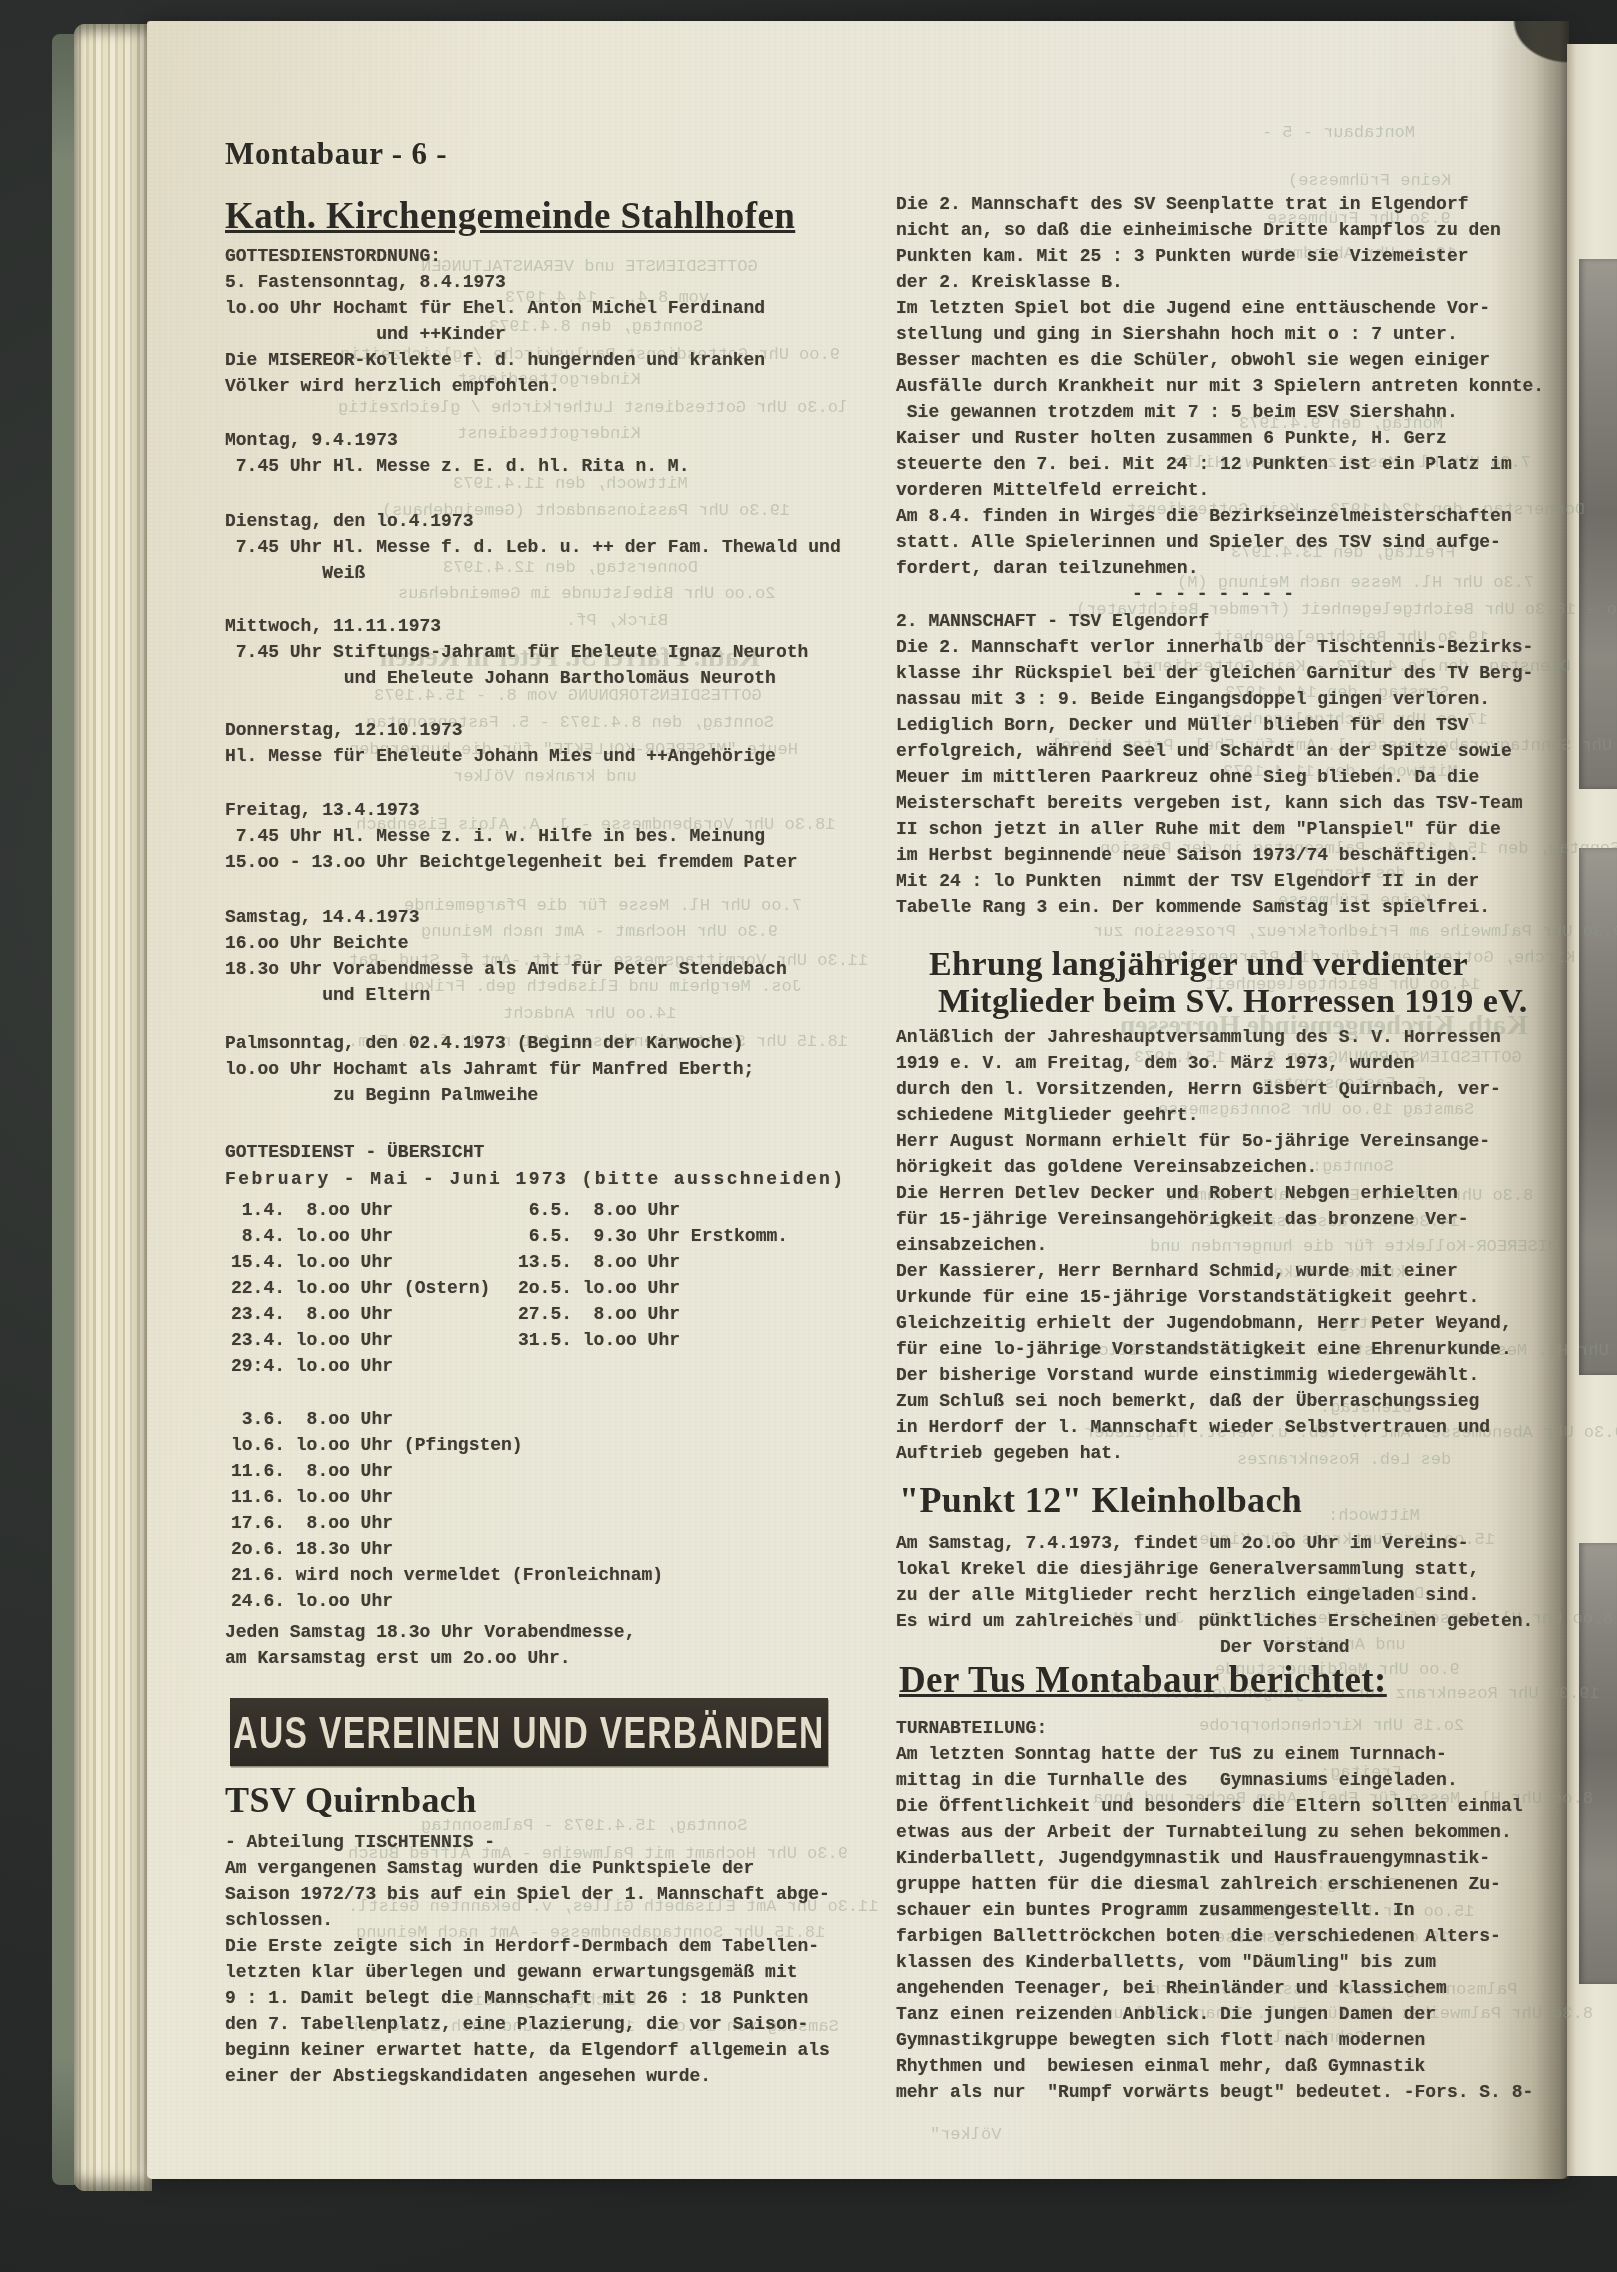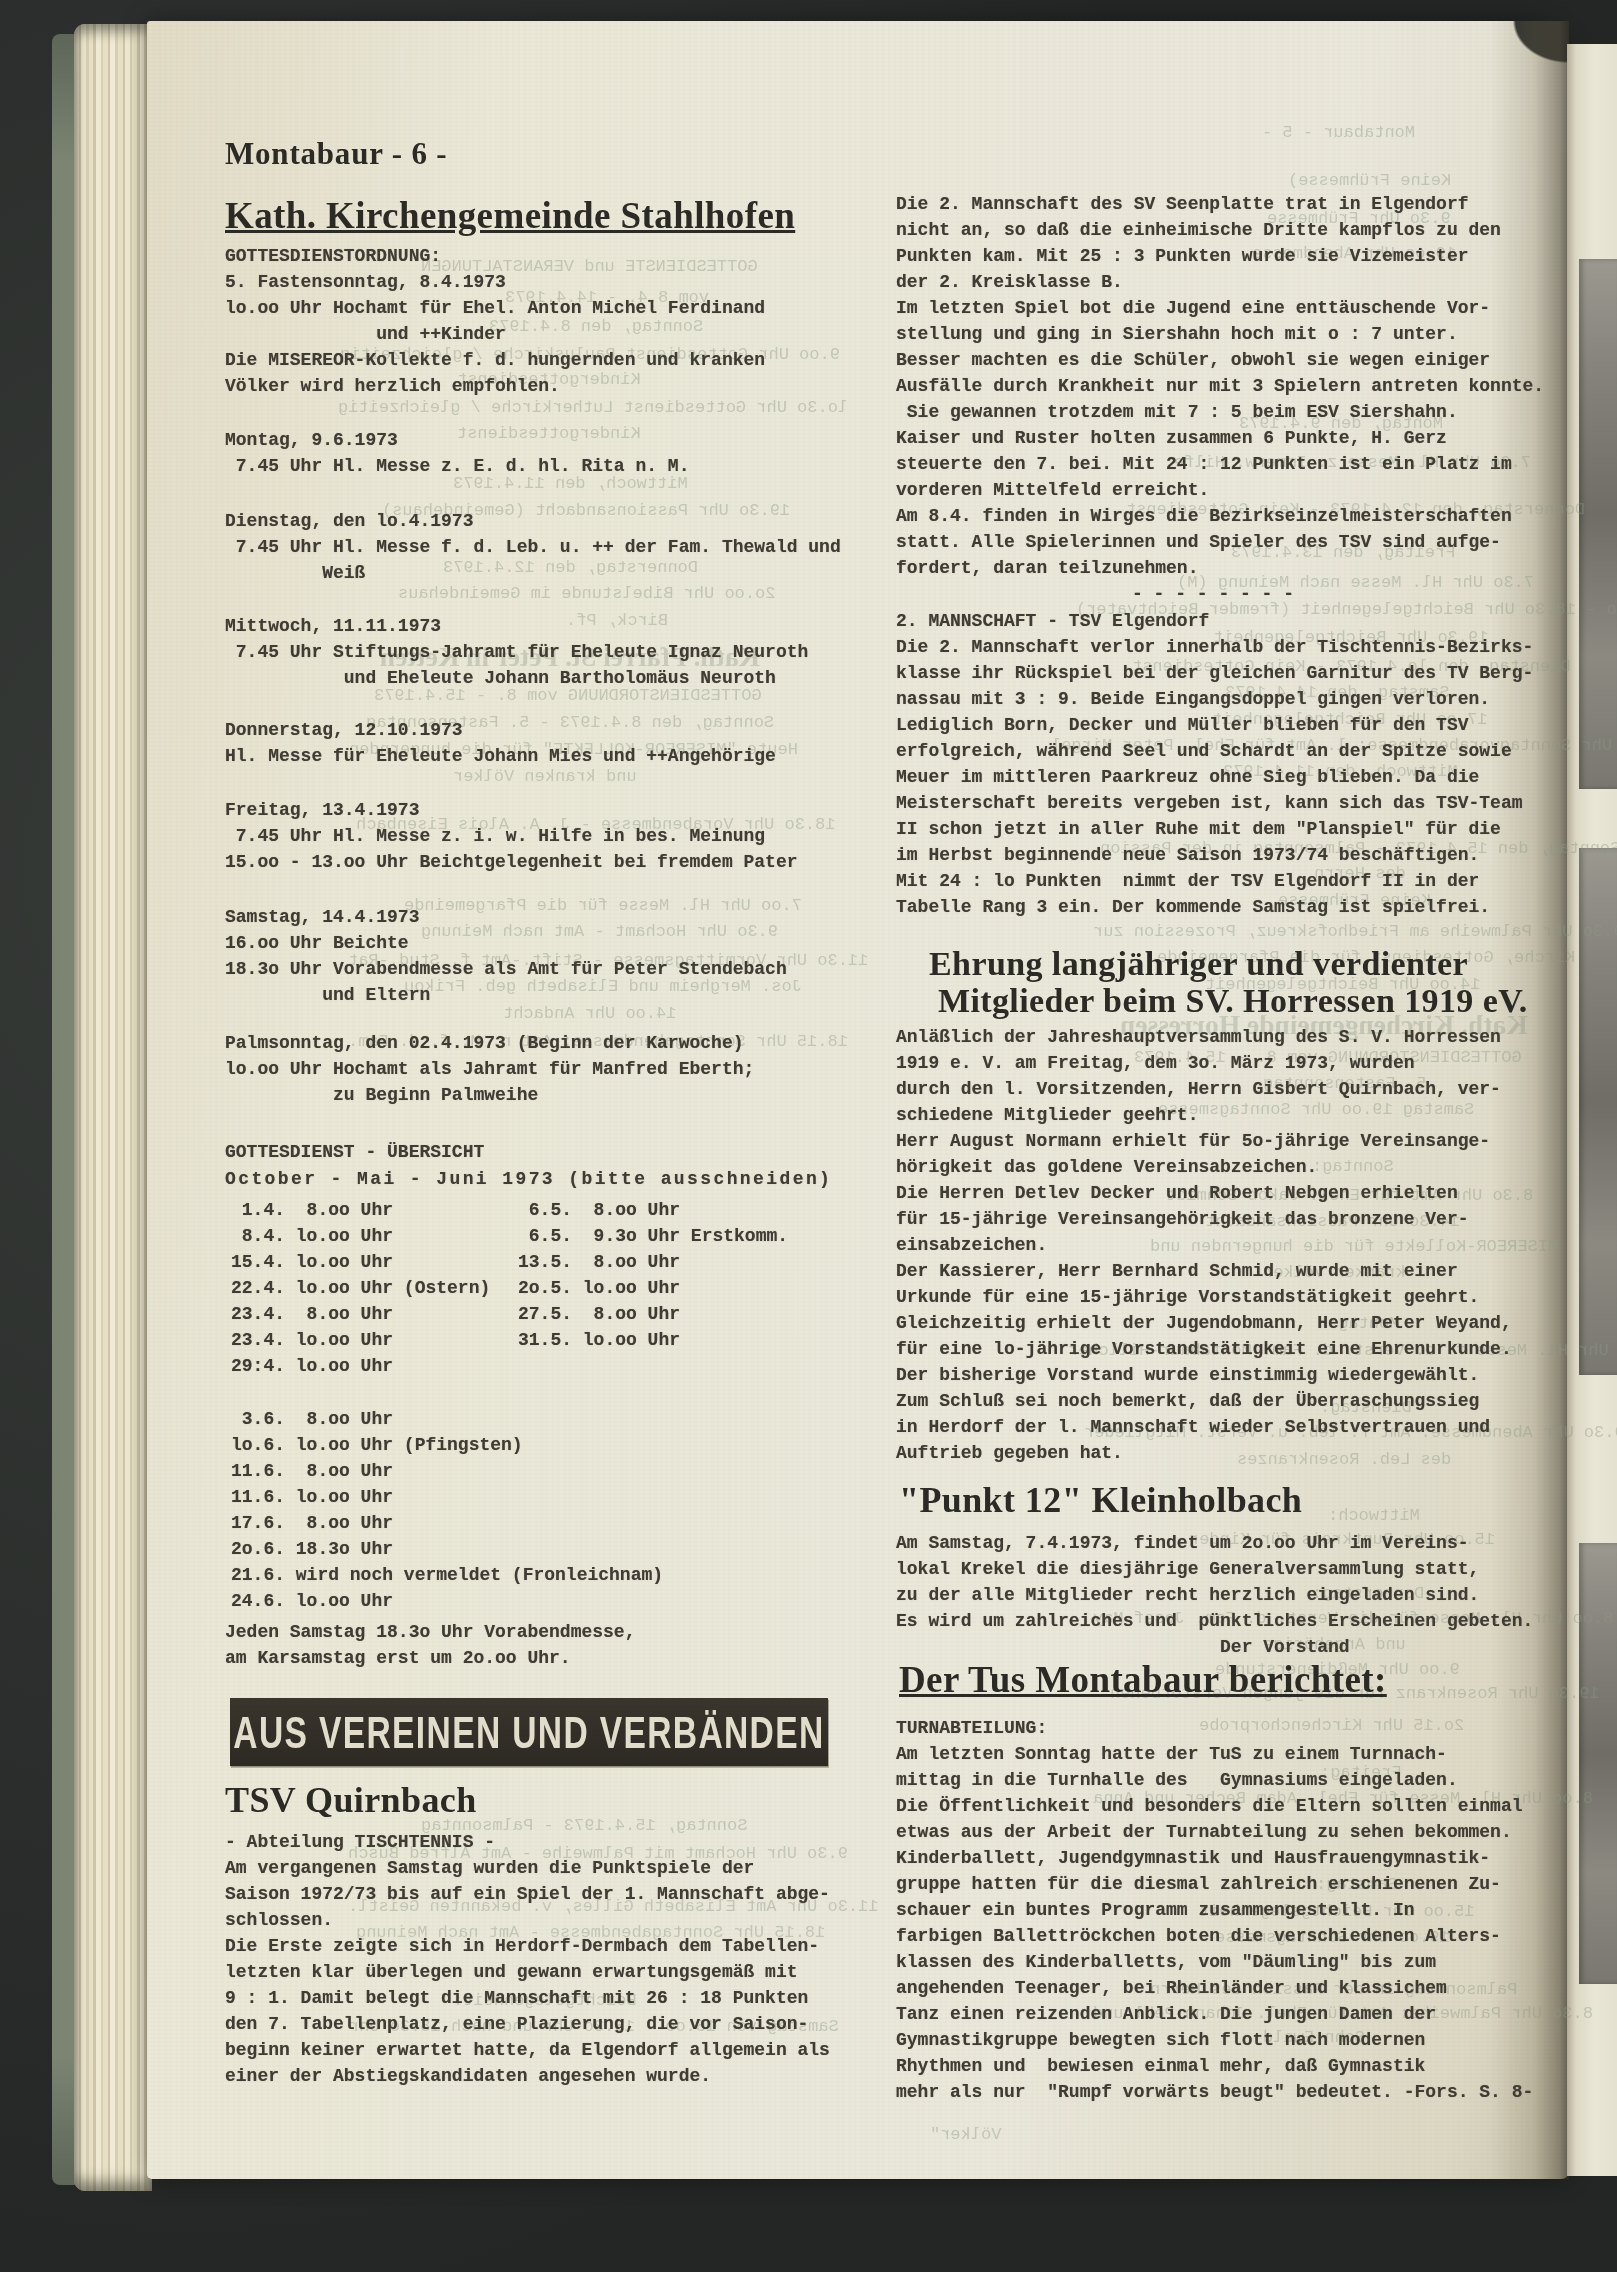--- a/index.html
+++ b/index.html
@@ -193,21 +193,21 @@
 
 <div class="serifhead h46" style="left:225px;top:196px">Kath. Kirchengemeinde Stahlhofen</div>
 
 <div class="mono" style="left:225px;top:243px">GOTTESDIENSTORDNUNG:
 5. Fastensonntag, 8.4.1973
 lo.oo Uhr Hochamt für Ehel. Anton Michel Ferdinand
               und ++Kinder
 Die MISEREOR-Kollekte f. d. hungernden und kranken
 Völker wird herzlich empfohlen.</div>
 
-<div class="mono" style="left:225px;top:427px">Montag, 9.6.1973
+<div class="mono" style="left:225px;top:427px">Montag, 9.4.1973
  7.45 Uhr Hl. Messe z. E. d. hl. Rita n. M.</div>
 
 <div class="mono" style="left:225px;top:508px">Dienstag, den lo.4.1973
  7.45 Uhr Hl. Messe f. d. Leb. u. ++ der Fam. Thewald und
          Weiß</div>
 
 <div class="mono" style="left:225px;top:613px">Mittwoch, 11.11.1973
  7.45 Uhr Stiftungs-Jahramt für Eheleute Ignaz Neuroth
            und Eheleute Johann Bartholomäus Neuroth</div>
 
@@ -221,21 +221,21 @@
 <div class="mono" style="left:225px;top:904px">Samstag, 14.4.1973
 16.oo Uhr Beichte
 18.3o Uhr Vorabendmesse als Amt für Peter Stendebach
          und Eltern</div>
 
 <div class="mono" style="left:225px;top:1030px">Palmsonntag, den 02.4.1973 (Beginn der Karwoche)
 lo.oo Uhr Hochamt als Jahramt für Manfred Eberth;
           zu Beginn Palmweihe</div>
 
 <div class="mono" style="left:225px;top:1139px">GOTTESDIENST - ÜBERSICHT</div>
-<div class="mono subtitle-spaced" style="left:225px;top:1166px">October - Mai - Juni 1973 (bitte ausschneiden)</div>
+<div class="mono subtitle-spaced" style="left:225px;top:1166px">February - Mai - Juni 1973 (bitte ausschneiden)</div>
 
 <div class="mono" style="left:231px;top:1197px"> 1.4.  8.oo Uhr
  8.4. lo.oo Uhr
 15.4. lo.oo Uhr
 22.4. lo.oo Uhr (Ostern)
 23.4.  8.oo Uhr
 23.4. lo.oo Uhr
 29:4. lo.oo Uhr</div>
 <div class="mono" style="left:518px;top:1197px"> 6.5.  8.oo Uhr
  6.5.  9.3o Uhr Erstkomm.

